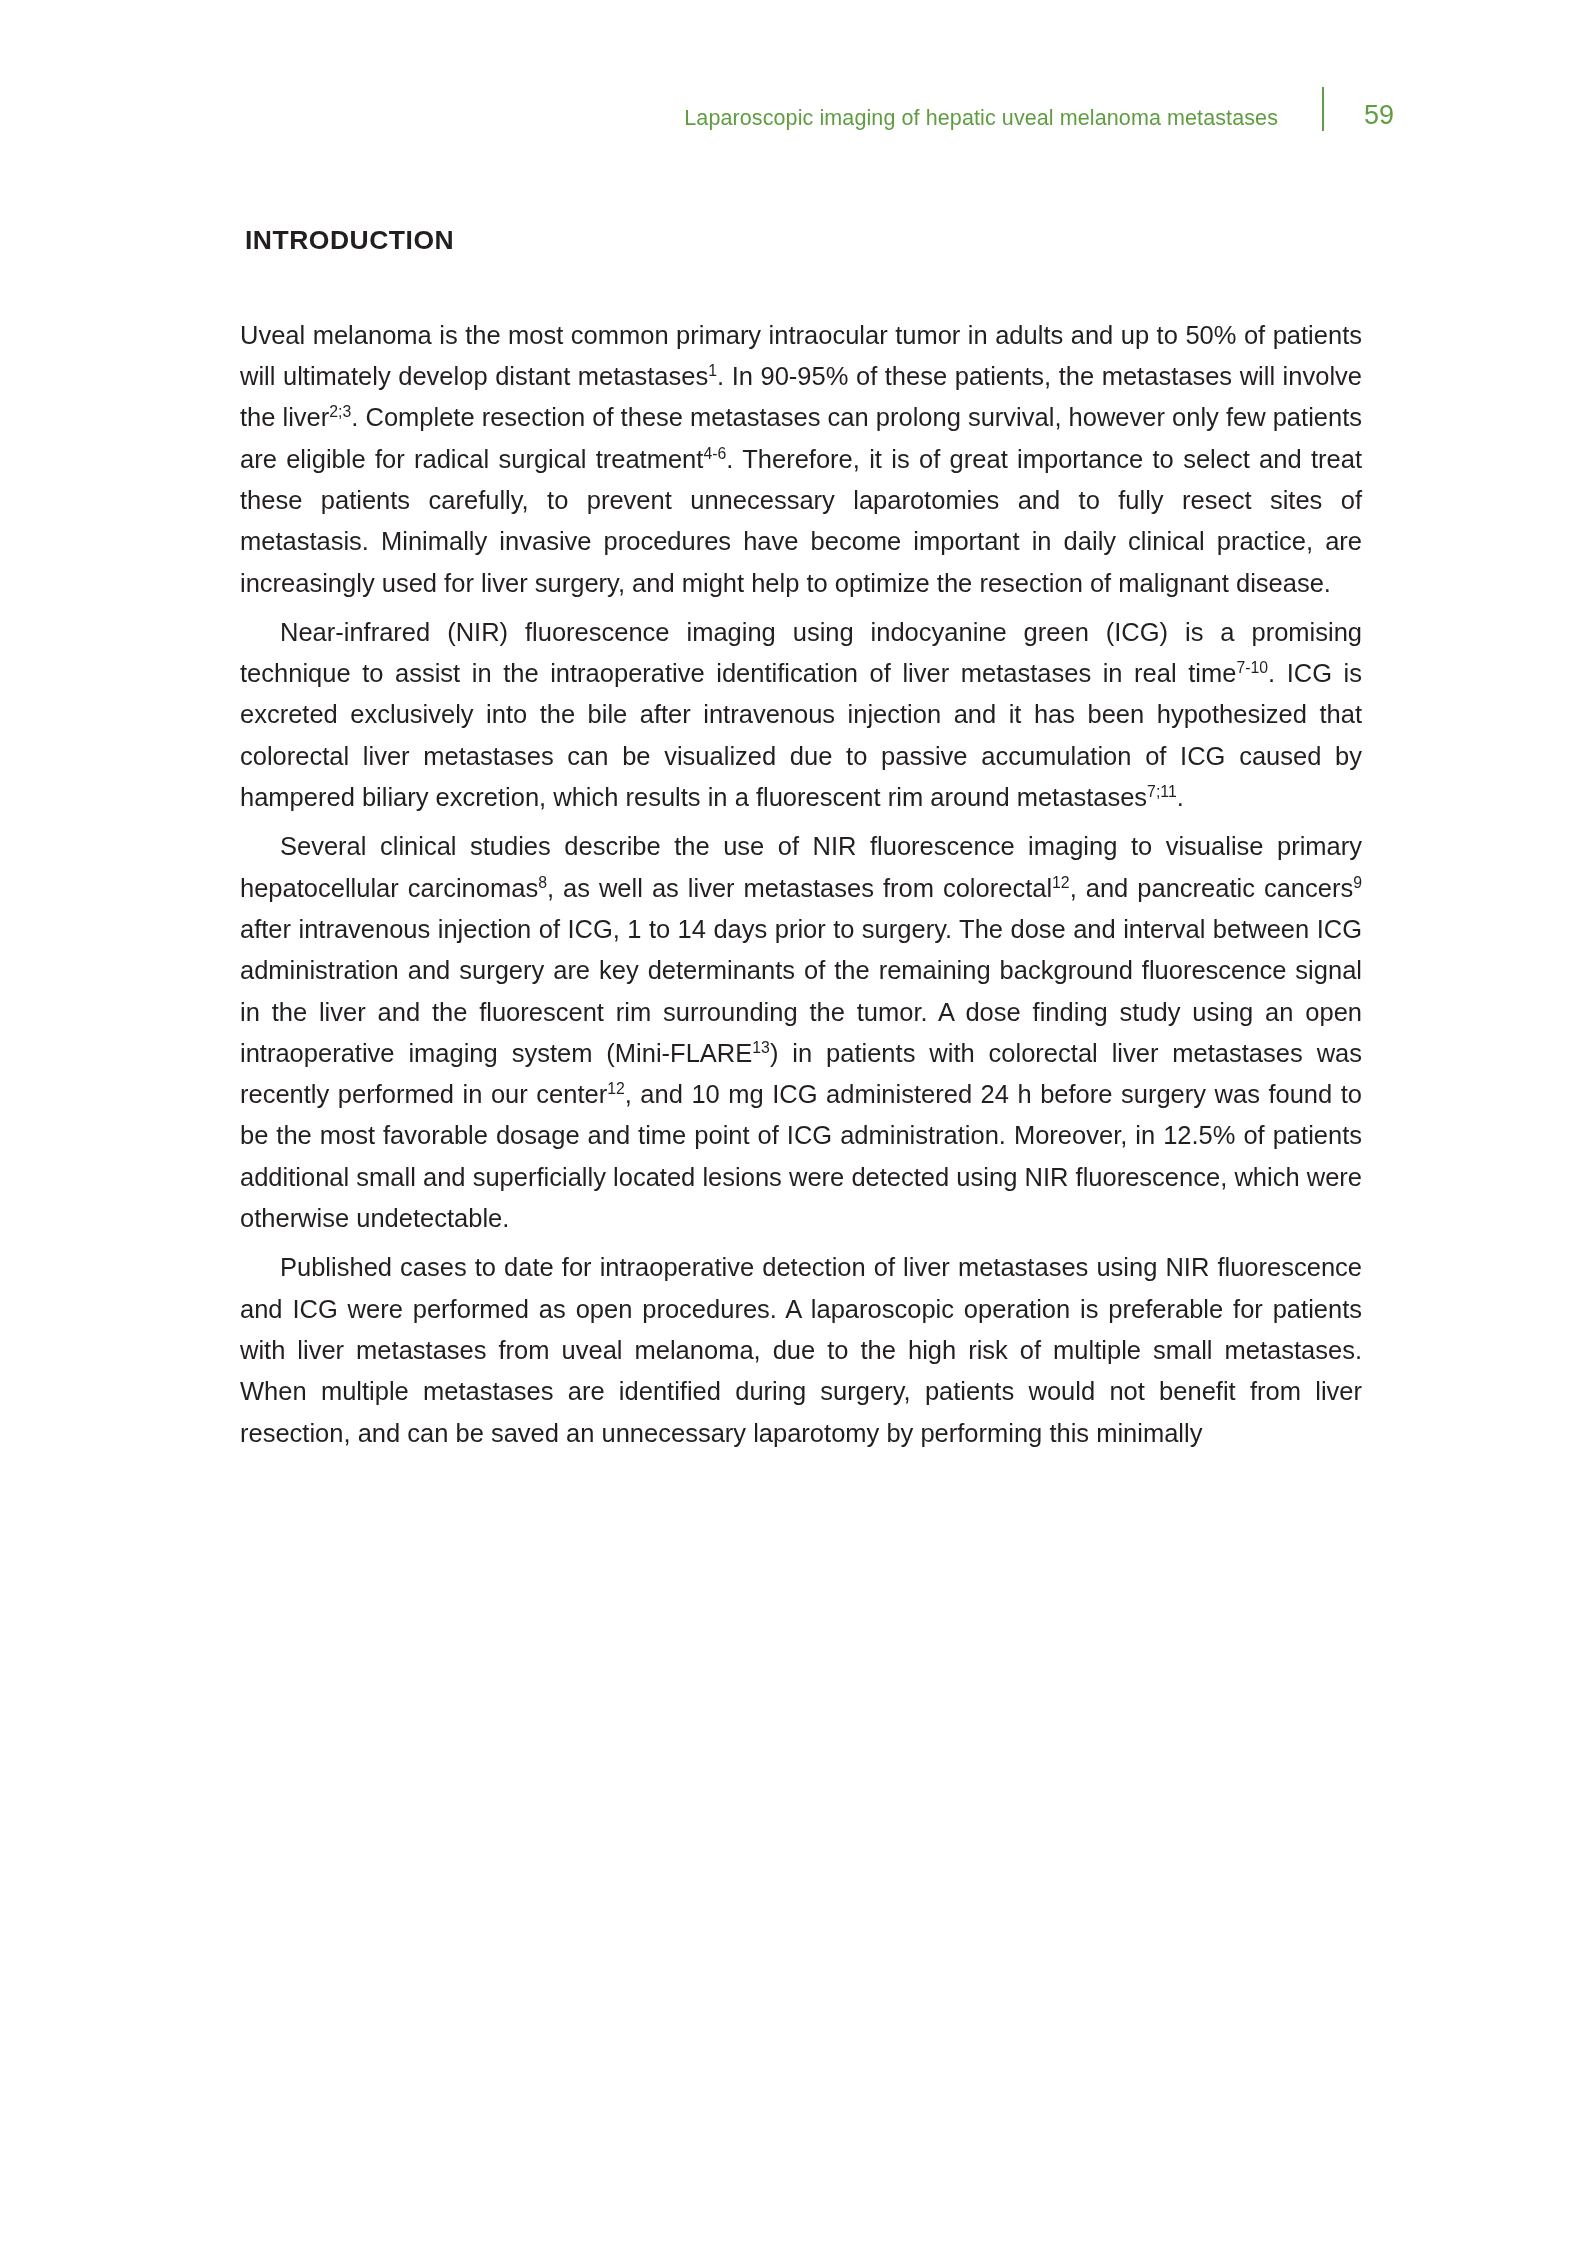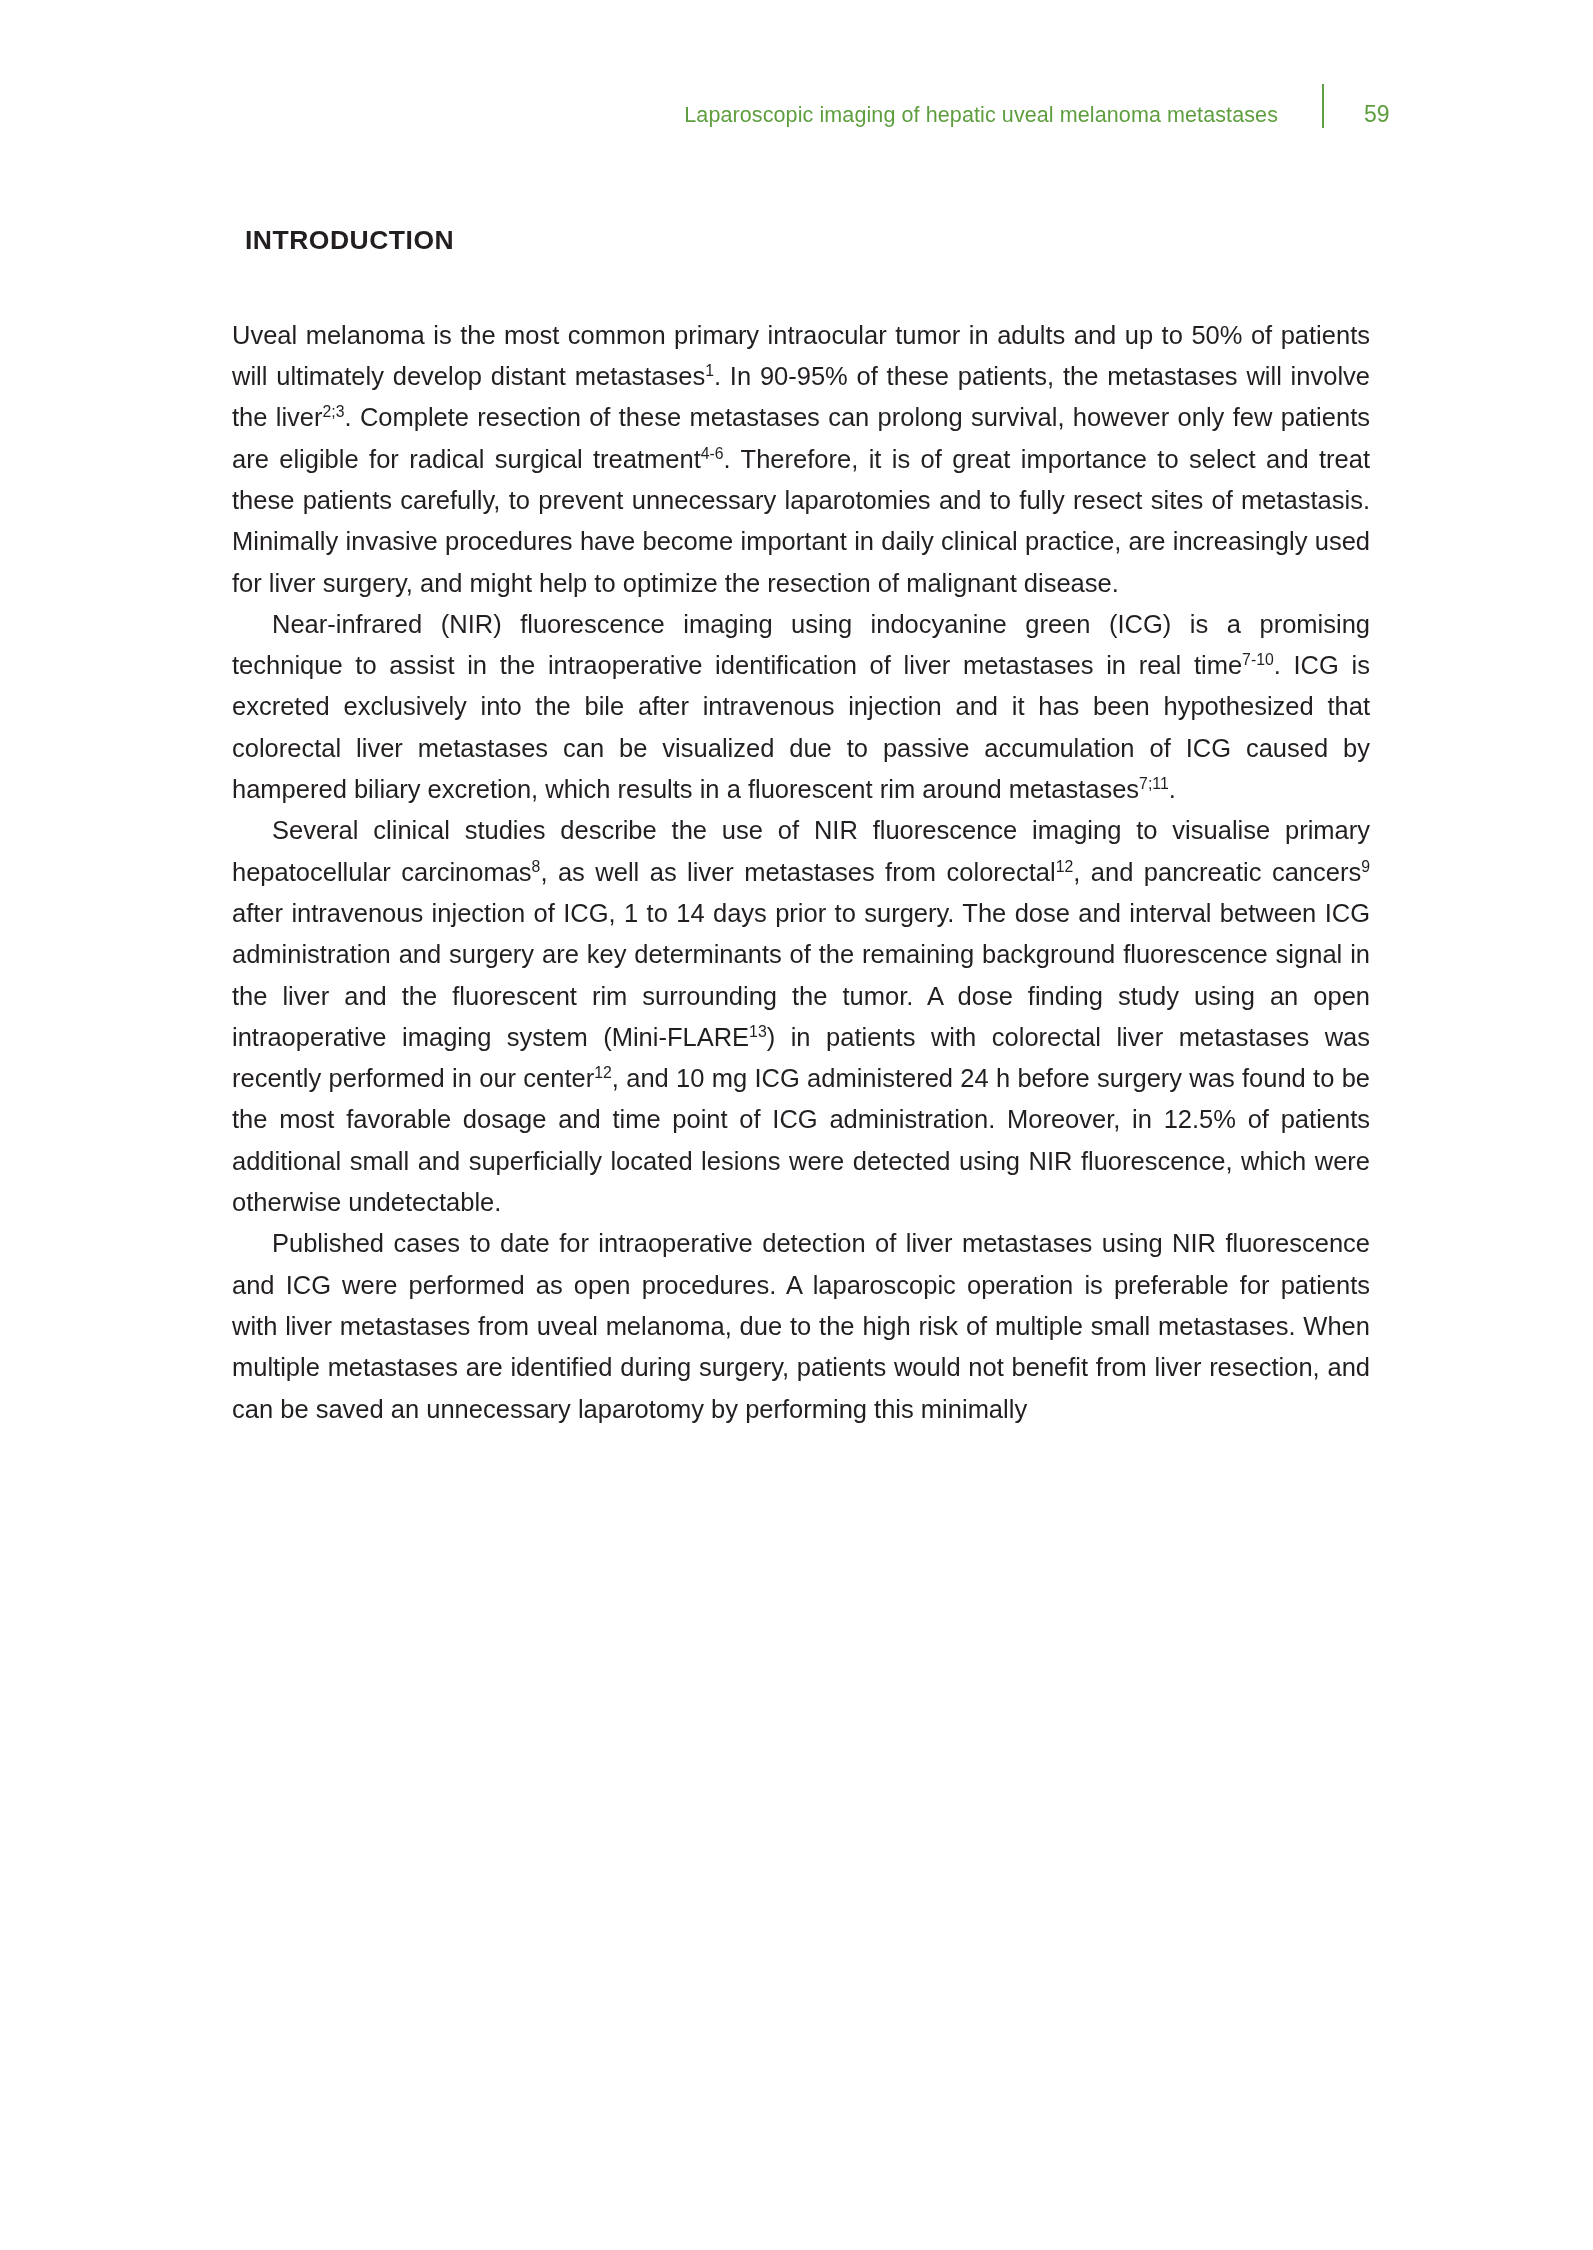--- a/index.html
+++ b/index.html
@@ -39,21 +39,21 @@
     letter-spacing: 0.1px;
     white-space: nowrap;
   }
   .head-rule {
     width: 2px;
     height: 44px;
     background: #5e9e3f;
     margin: 0 26px 0 30px;
   }
   .page-number {
-    font-size: 23px;
+    font-size: 27px;
     color: #5e9e3f;
     min-width: 34px;
     text-align: left;
     margin-top: 16px;
   }
 
   
   .content {
     position: absolute;
     top: 225px;
@@ -66,21 +66,21 @@
     font-weight: bold;
     color: #231f20;
     letter-spacing: 0.5px;
     margin: 0 0 58px 13px;
     line-height: 1.2;
   }
 
   p.para {
     font-size: 25.5px;
     line-height: 41.3px;
-    margin: 0;
+    margin: 8px;
     color: #231f20;
     text-align: justify;
     text-justify: inter-word;
     hyphens: none;
   }
   p.para.indent {
     text-indent: 40px;
   }
   sup {
     font-size: 0.62em;

